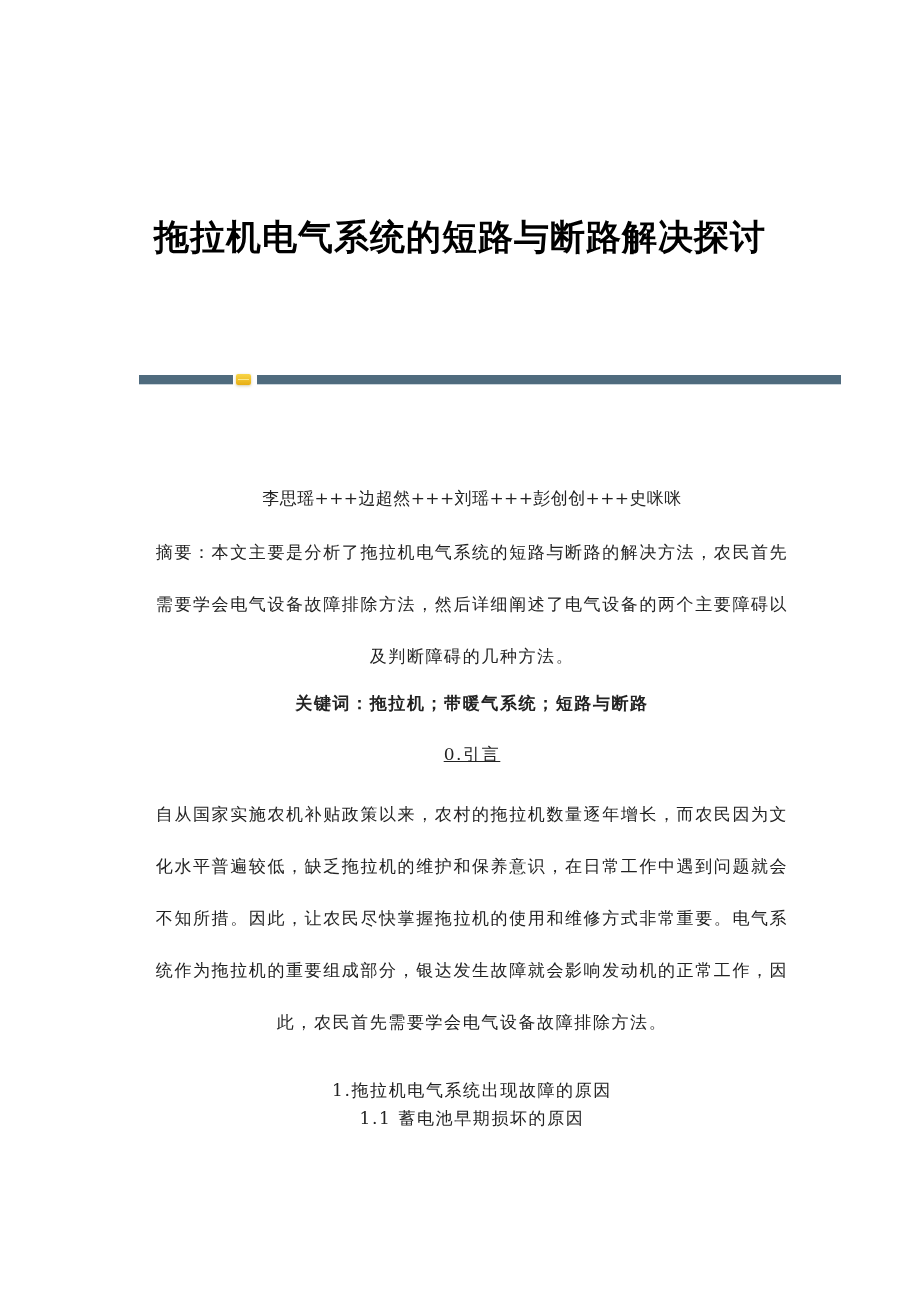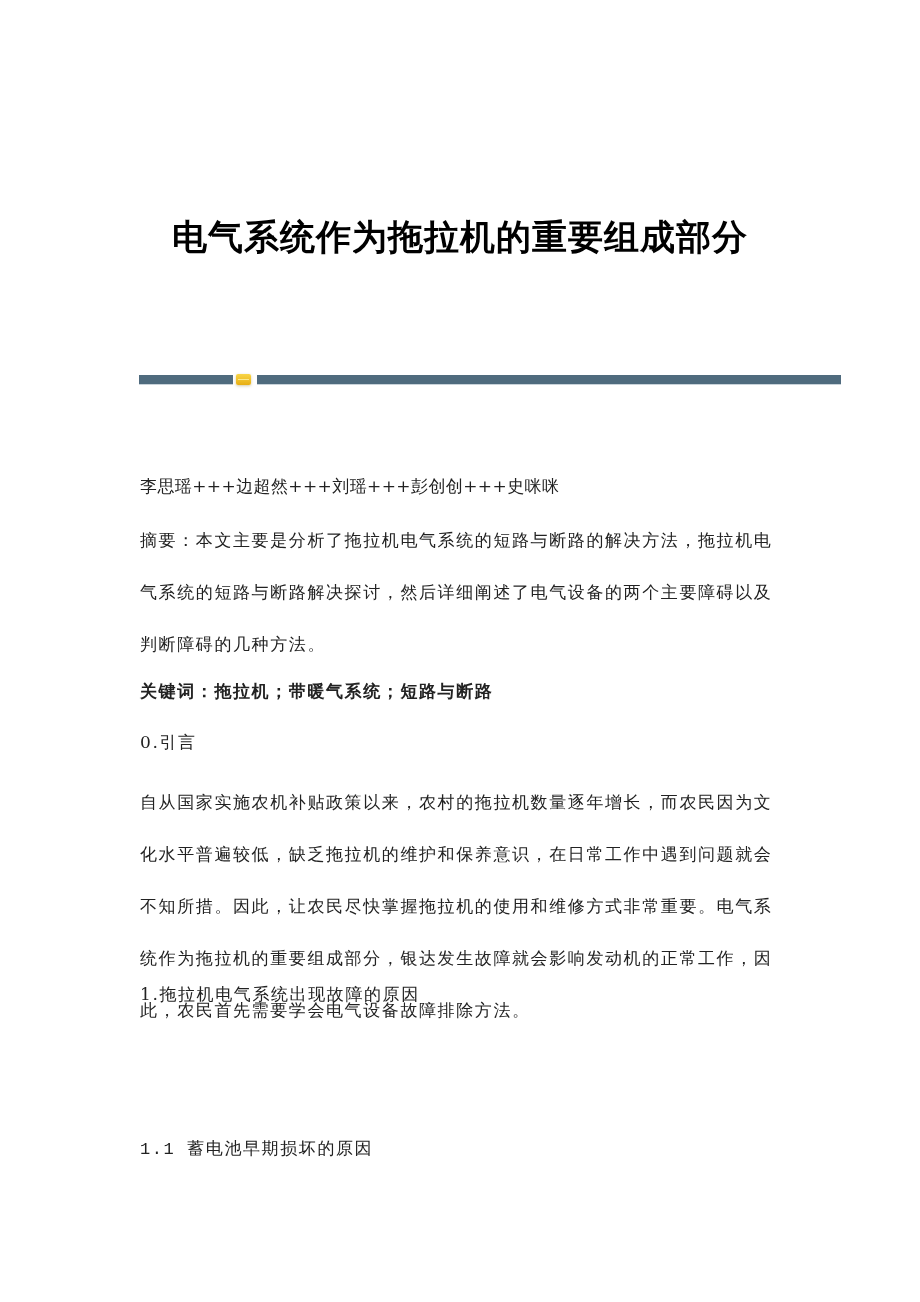--- a/index.html
+++ b/index.html
@@ -73,44 +73,45 @@
     background: #fbe98e;
   }
   .para {
     position: absolute;
     left: 140px;
     width: 640px;
     font-size: 17px;
     line-height: 52px;
     letter-spacing: 1.6px;
     color: #222;
-    margin: 0;
+    margin: 12px;
+    text-align: center;
   }
   .authors { top: 460px; letter-spacing: 0.4px; }
   .abstract { top: 514px; }
   .keywords { top: 665px; font-weight: bold; }
-  .sec0 { top: 716px; }
+  .sec0 { top: 716px; text-decoration: underline; }
   .intro { top: 776px; }
-  .sec1 { top: 968px; }
-  .sec11 { top: 1124px; font-family: Liberation Mono, monospace; }
+  .sec1 { top: 1052px; }
+  .sec11 { top: 1080px; }
 </style>
 </head>
 <body>
 
-<h1 class="title">电气系统作为拖拉机的重要组成部分</h1>
+<h1 class="title">拖拉机电气系统的短路与断路解决探讨</h1>
 
 <div class="divider">
   <div class="bar-left"></div>
   <div class="marker"></div>
   <div class="bar-right"></div>
 </div>
 
 <p class="para authors">李思瑶+++边超然+++刘瑶+++彭创创+++史咪咪</p>
 
-<p class="para abstract">摘要：本文主要是分析了拖拉机电气系统的短路与断路的解决方法，拖拉机电气系统的短路与断路解决探讨，然后详细阐述了电气设备的两个主要障碍以及判断障碍的几种方法。</p>
+<p class="para abstract">摘要：本文主要是分析了拖拉机电气系统的短路与断路的解决方法，农民首先需要学会电气设备故障排除方法，然后详细阐述了电气设备的两个主要障碍以及判断障碍的几种方法。</p>
 
 <p class="para keywords">关键词：拖拉机；带暖气系统；短路与断路</p>
 
 <p class="para sec0">0.引言</p>
 
 <p class="para intro">自从国家实施农机补贴政策以来，农村的拖拉机数量逐年增长，而农民因为文化水平普遍较低，缺乏拖拉机的维护和保养意识，在日常工作中遇到问题就会不知所措。因此，让农民尽快掌握拖拉机的使用和维修方式非常重要。电气系统作为拖拉机的重要组成部分，银达发生故障就会影响发动机的正常工作，因此，农民首先需要学会电气设备故障排除方法。</p>
 
 <p class="para sec1">1.拖拉机电气系统出现故障的原因</p>
 
 <p class="para sec11">1.1 蓄电池早期损坏的原因</p>

